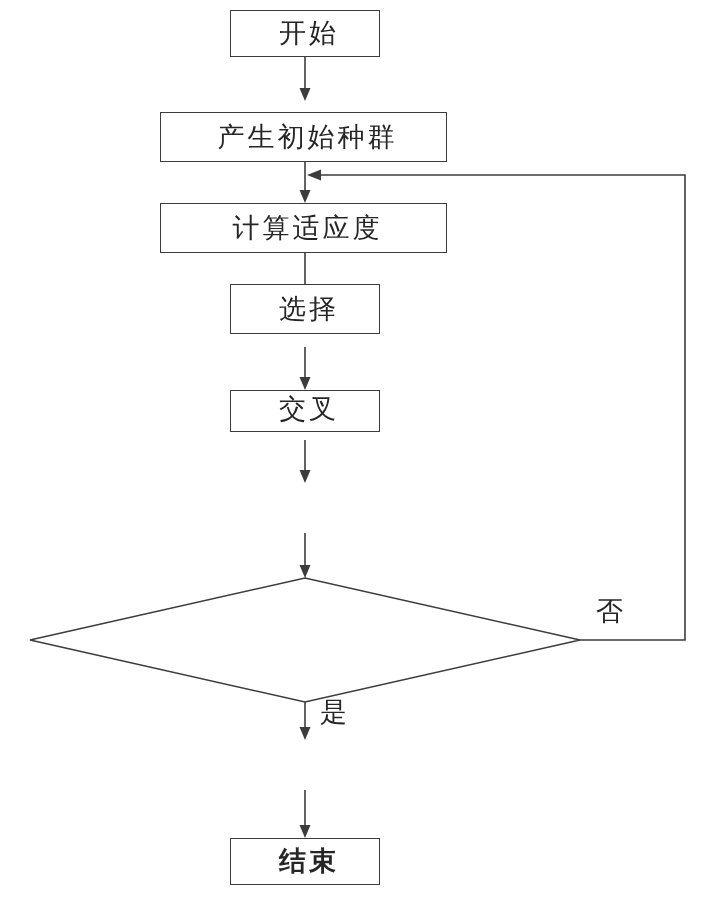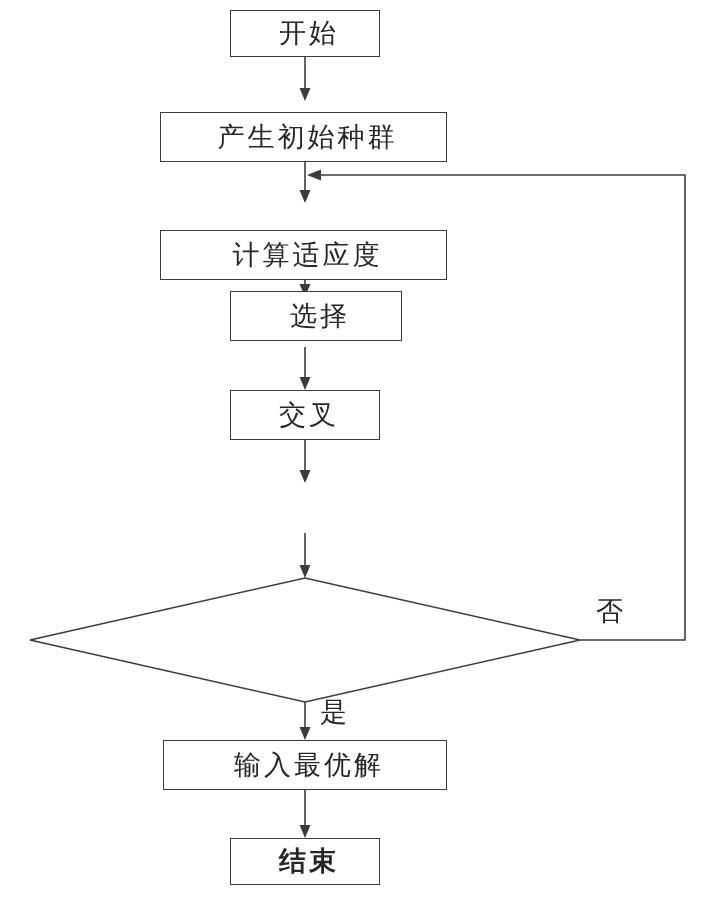--- a/index.html
+++ b/index.html
@@ -45,23 +45,23 @@
   .edge-label {
     position: absolute;
     font-size: 27px;
     color: #262626;
     line-height: 1;
   }
 
   
   .n-start   { left: 230px; top: 10px;  width: 150px; height: 47px; }
   .n-init    { left: 160px; top: 112px; width: 287px; height: 50px; }
-  .n-fitness { left: 160px; top: 203px; width: 287px; height: 50px; margin-top: 27px; }
-  .n-select  { left: 230px; top: 291px; width: 172px; height: 50px; }
-  .n-cross   { left: 230px; top: 390px; width: 150px; height: 50px; }
+  .n-fitness { left: 160px; top: 203px; width: 287px; height: 50px; }
+  .n-select  { left: 230px; top: 284px; width: 150px; height: 50px; }
+  .n-cross   { left: 230px; top: 390px; width: 150px; height: 42px; font-family: Liberation Mono, monospace; }
   .n-mutate  { left: 230px; top: 483px; width: 150px; height: 50px; }
   .n-output  { left: 163px; top: 740px; width: 284px; height: 50px; }
   .n-end     { left: 230px; top: 838px; width: 150px; height: 47px; font-weight: bold; }
 
   .l-condition { left: 155px; top: 614px; width: 300px; height: 52px; }
   .l-no  { left: 596px; top: 598px; }
   .l-yes { left: 320px; top: 699px; }
 </style>
 </head>
 <body>
@@ -117,21 +117,18 @@
 
   <div class="node n-cross">
     <span>交叉</span>
   </div>
 
 
 
   <div class="edge-label l-no">否</div>
   <div class="edge-label l-yes">是</div>
 
-  <div class="node n-output">
-    <span>输入最优解</span>
-  </div>
 
   <div class="node n-end">
     <span>结束</span>
   </div>
 
 </div>
 
 </body></html>

